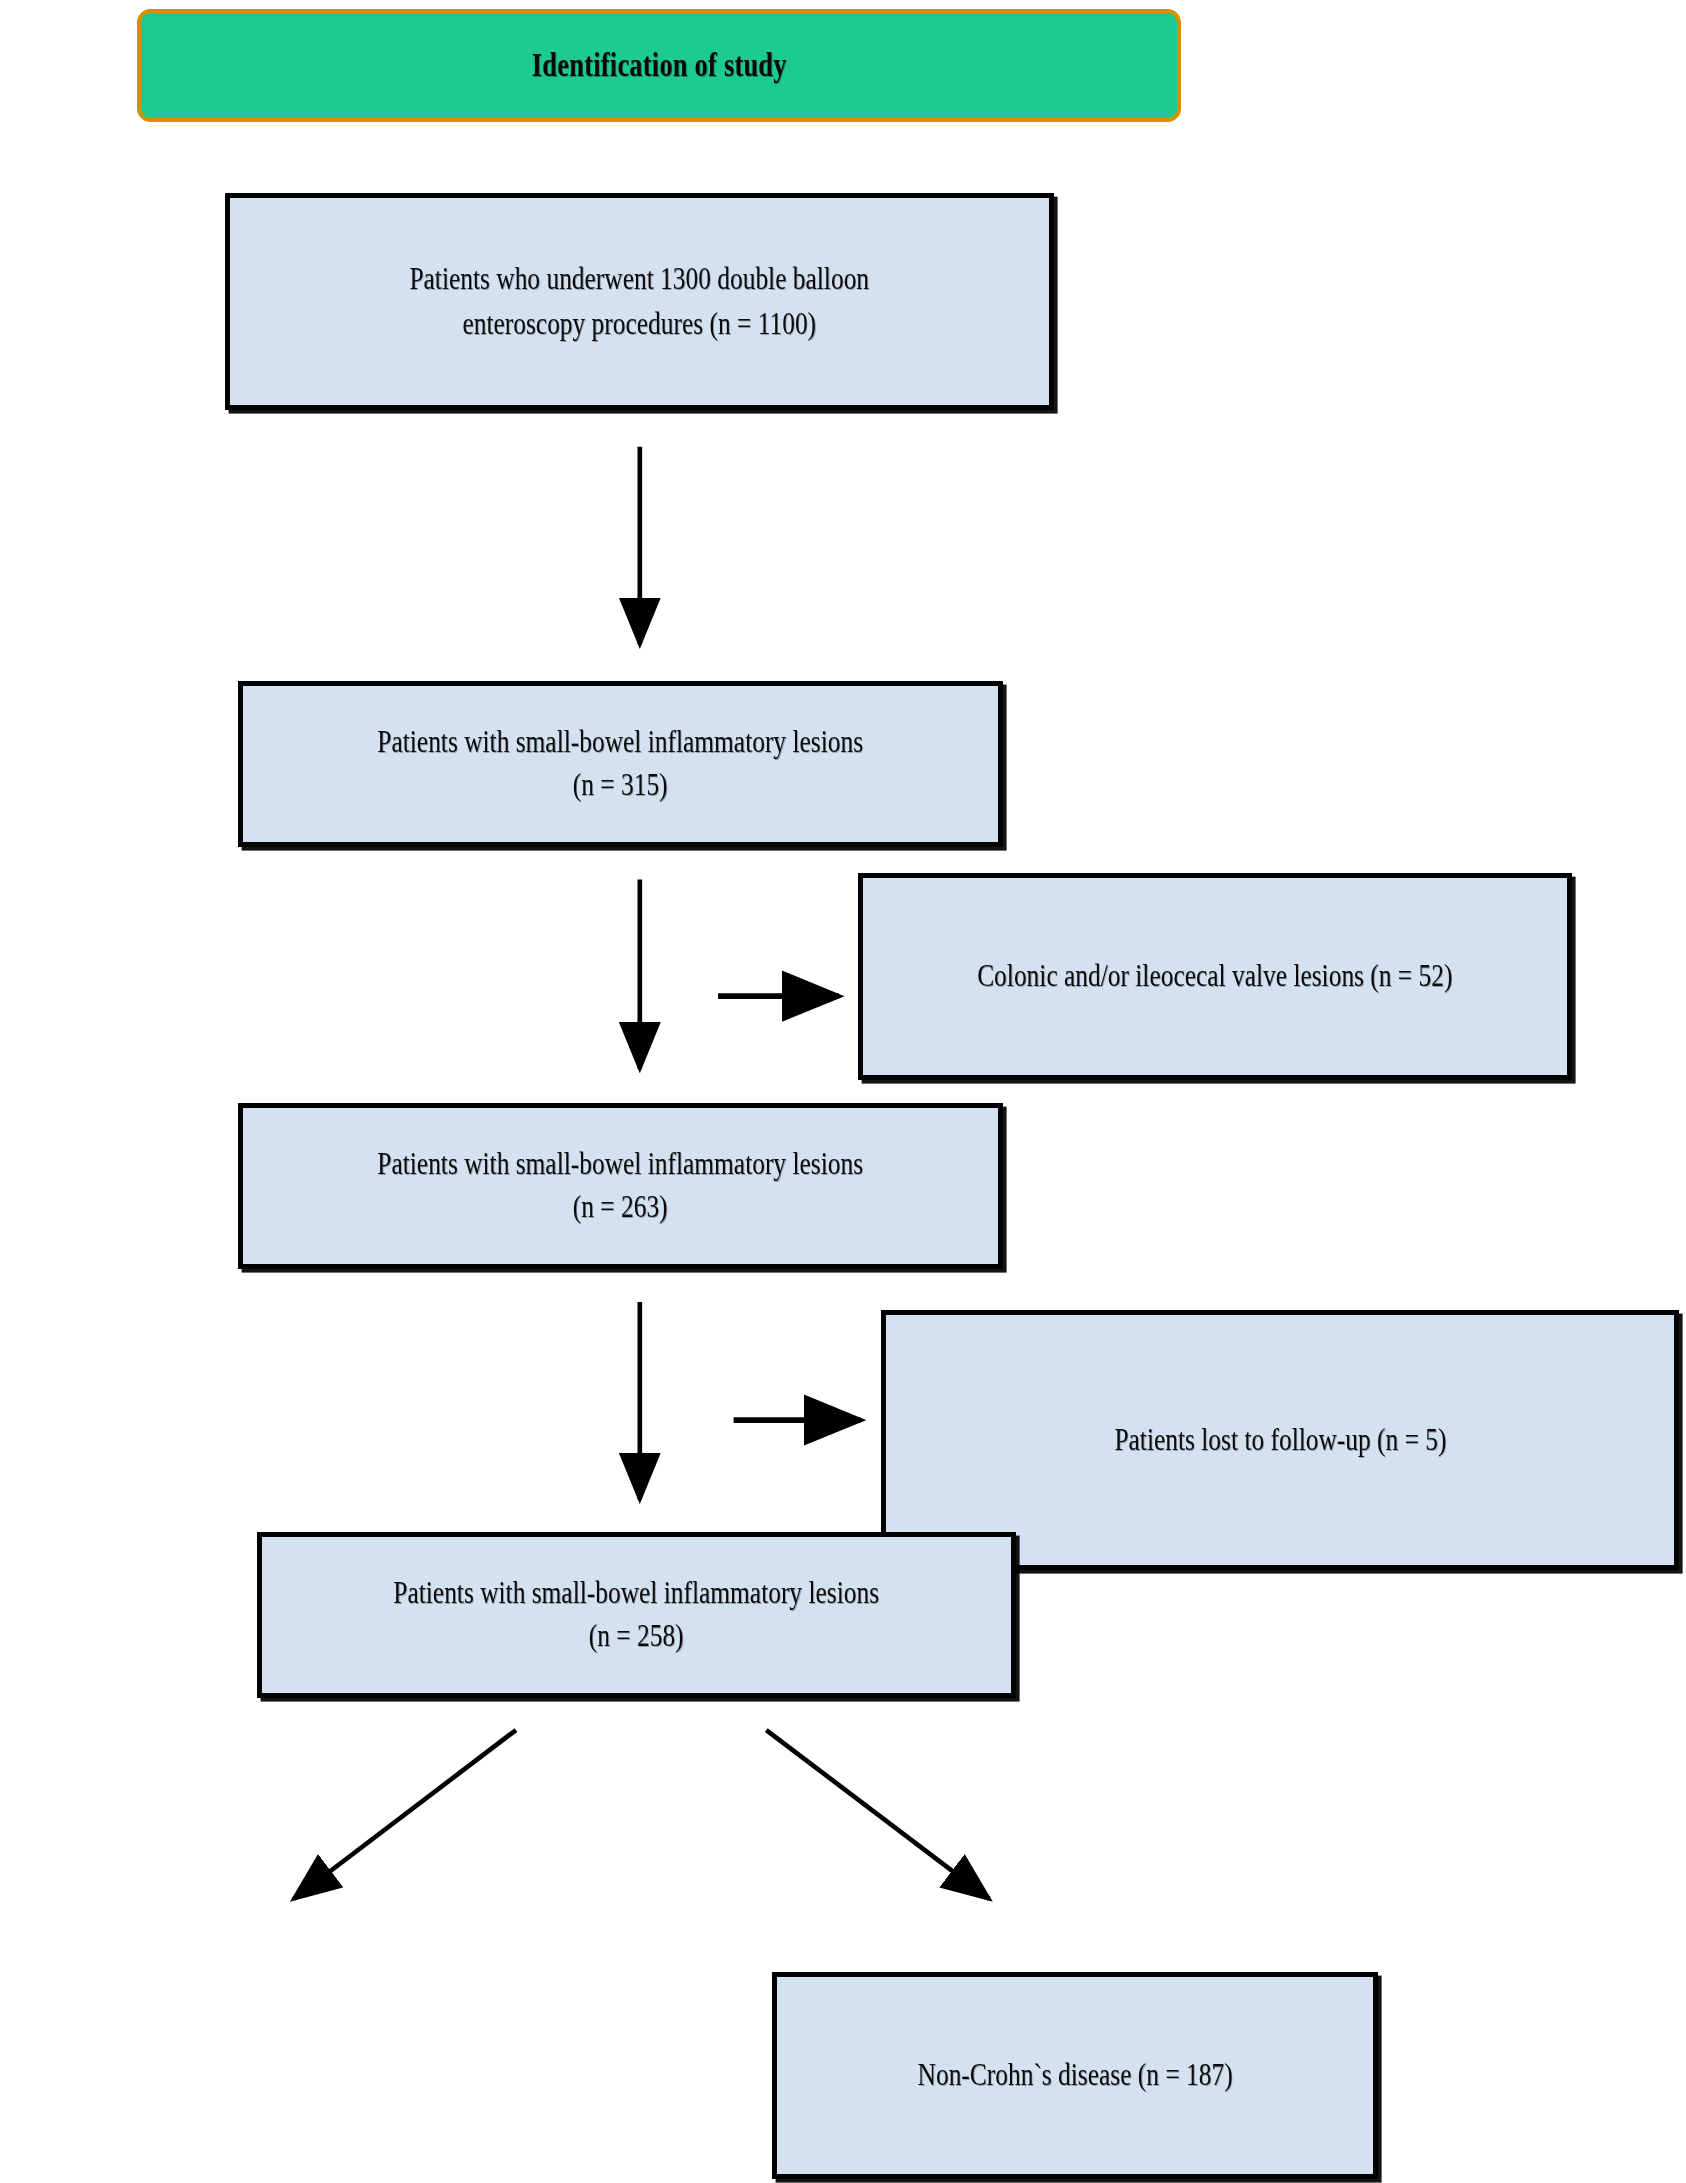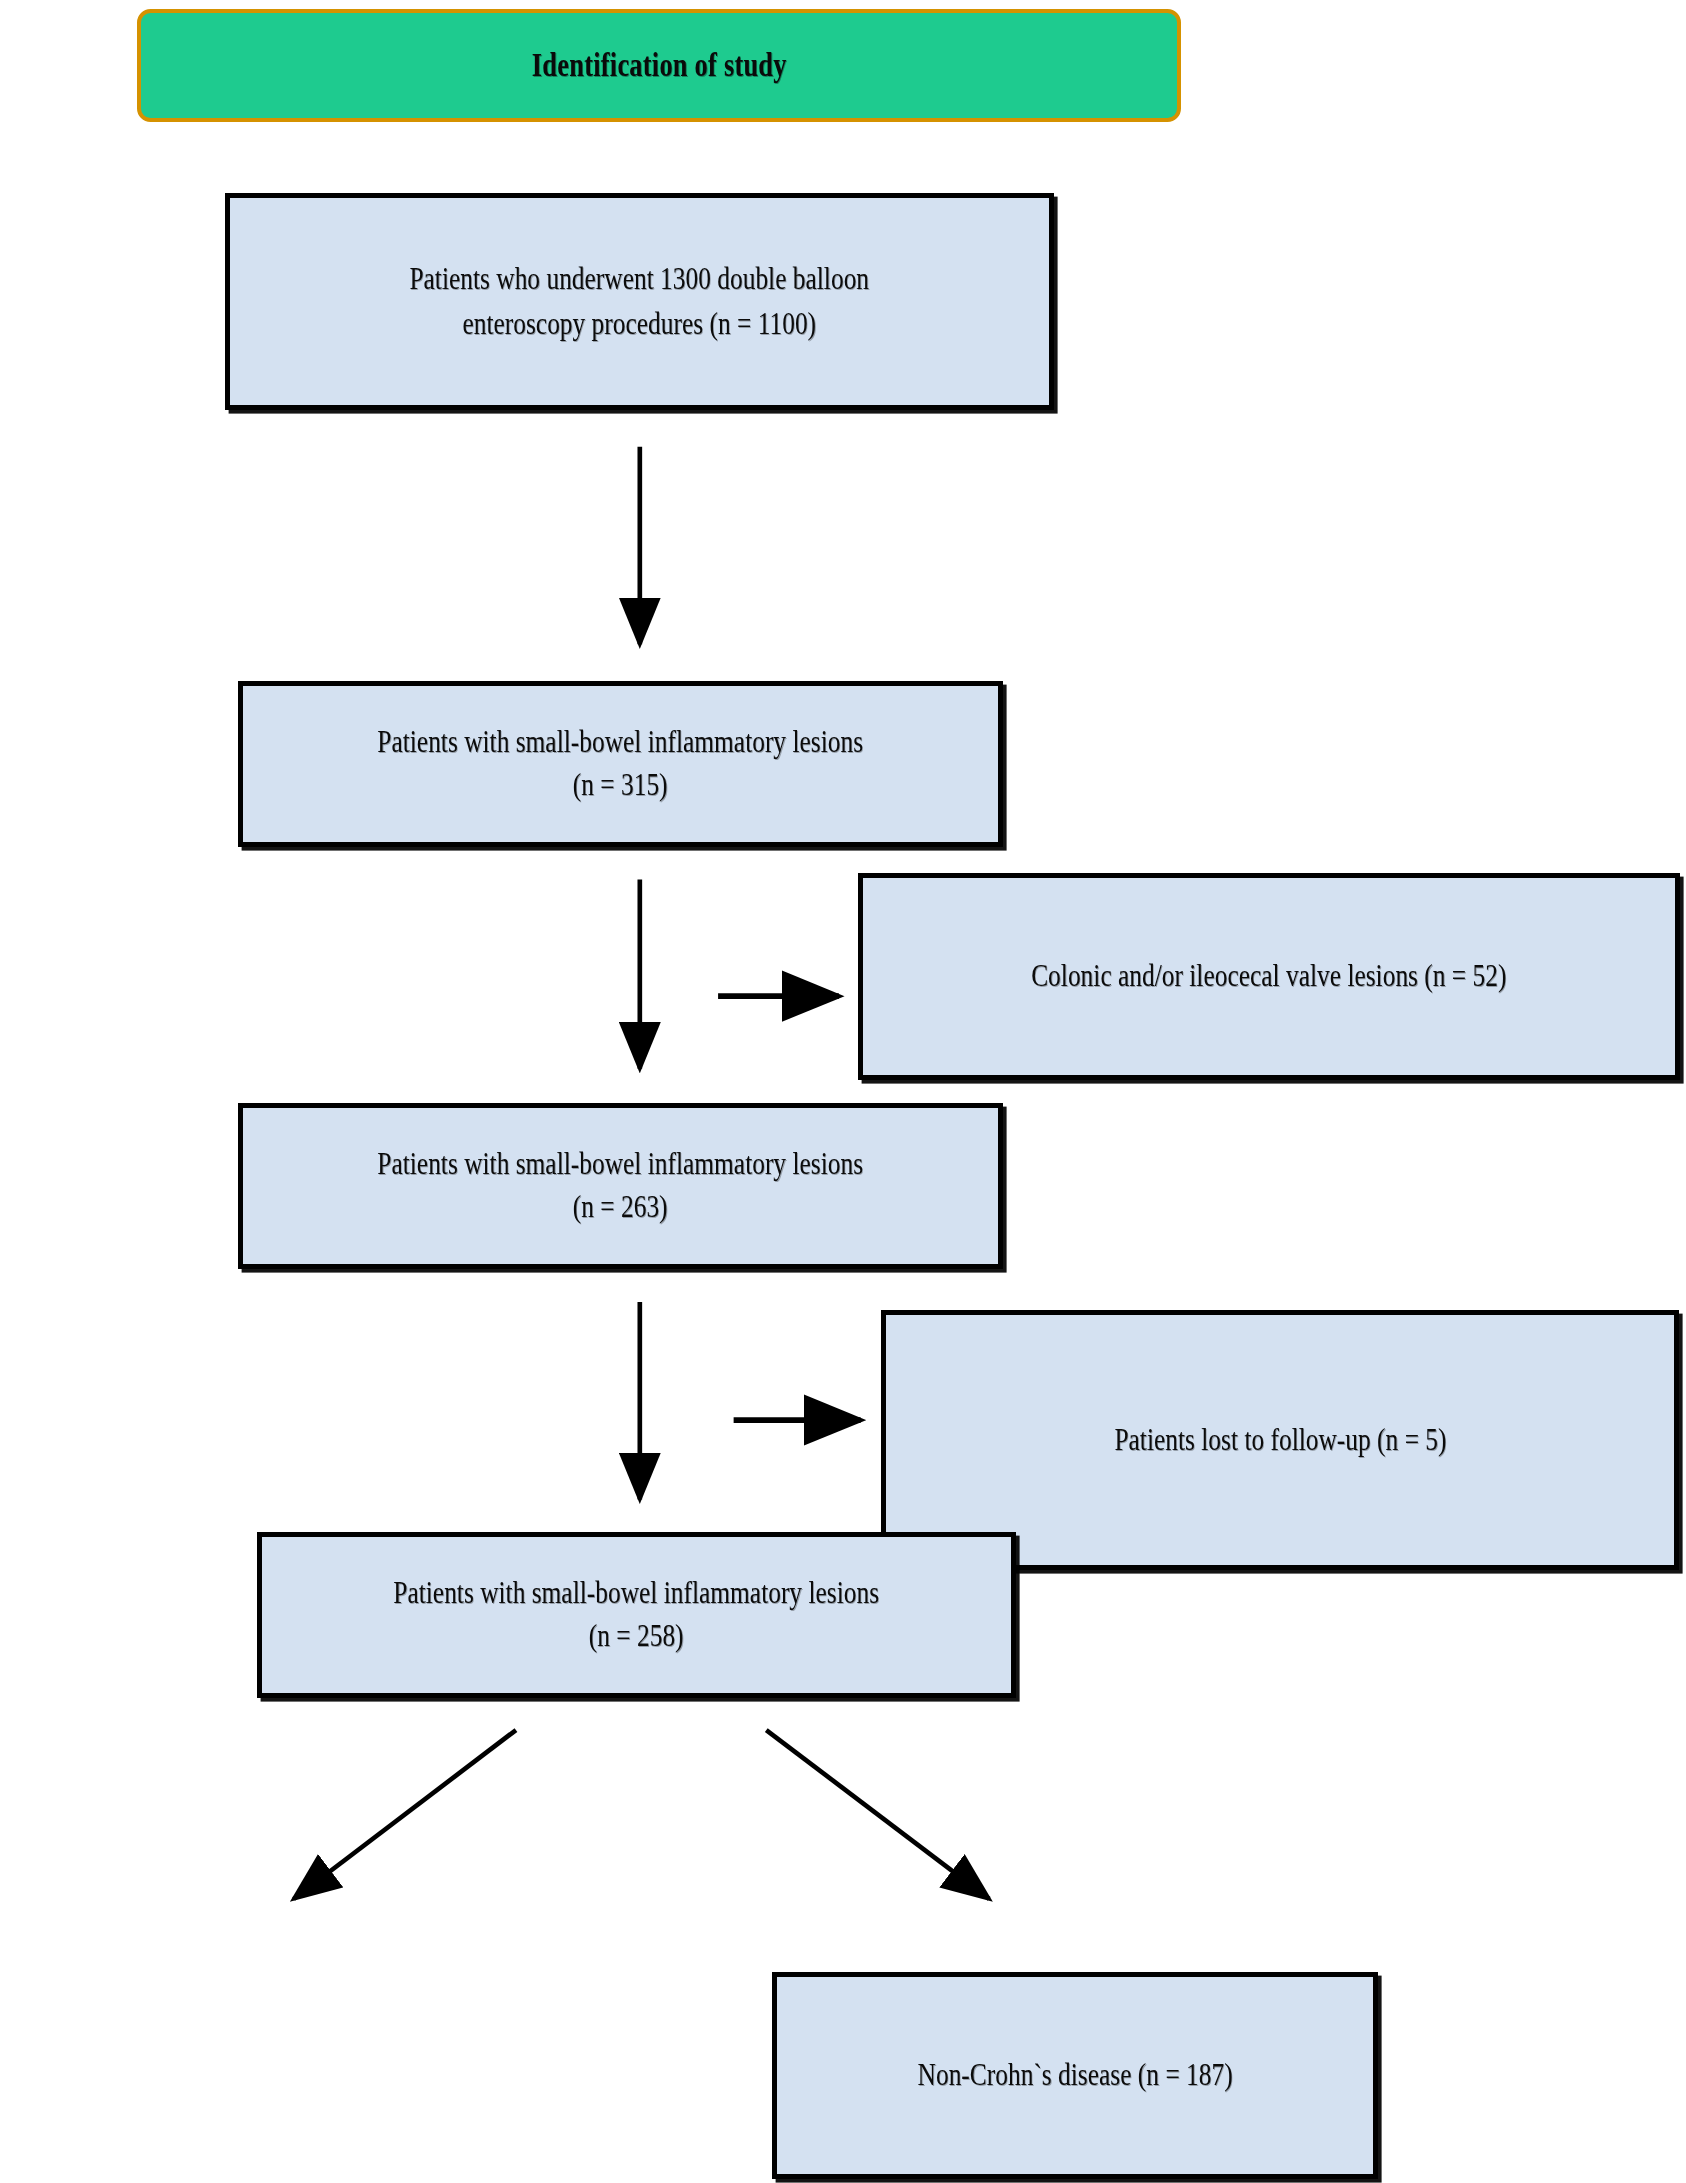--- a/index.html
+++ b/index.html
@@ -62,21 +62,21 @@
     text-align: center;
     text-shadow: 1px 1px 0 rgba(0,0,0,0.30);
     transform: scaleX(0.82);
     transform-origin: center;
     white-space: pre-line;
   }
 
   
   #node-enteroscopy { left: 225px;  top: 193px;  width: 829px; height: 217px; }
   #node-lesions-315 { left: 238px;  top: 681px; width: 765px; height: 166px; }
-  #node-colonic-52  { left: 858px; top: 873px; width: 822px; height: 207px; }
+  #node-colonic-52  { left: 858px; top: 873px; width: 714px; height: 207px; }
   #node-lesions-263 { left: 238px;  top: 1103px; width: 765px; height: 166px; }
   #node-lostfu-5    { left: 881px; top: 1310px; width: 798px; height: 260px; }
   #node-lesions-258 { left: 257px;  top: 1532px; width: 759px; height: 166px; }
   #node-crohn-71    { left: 4.1px;    top: 1972px; width: 647px; height: 207px; }
   #node-noncrohn-187{ left: 772px; top: 1972px; width: 606px; height: 207px; }
 
   
   #node-enteroscopy .node-text { line-height: 1.45; }
 
   

